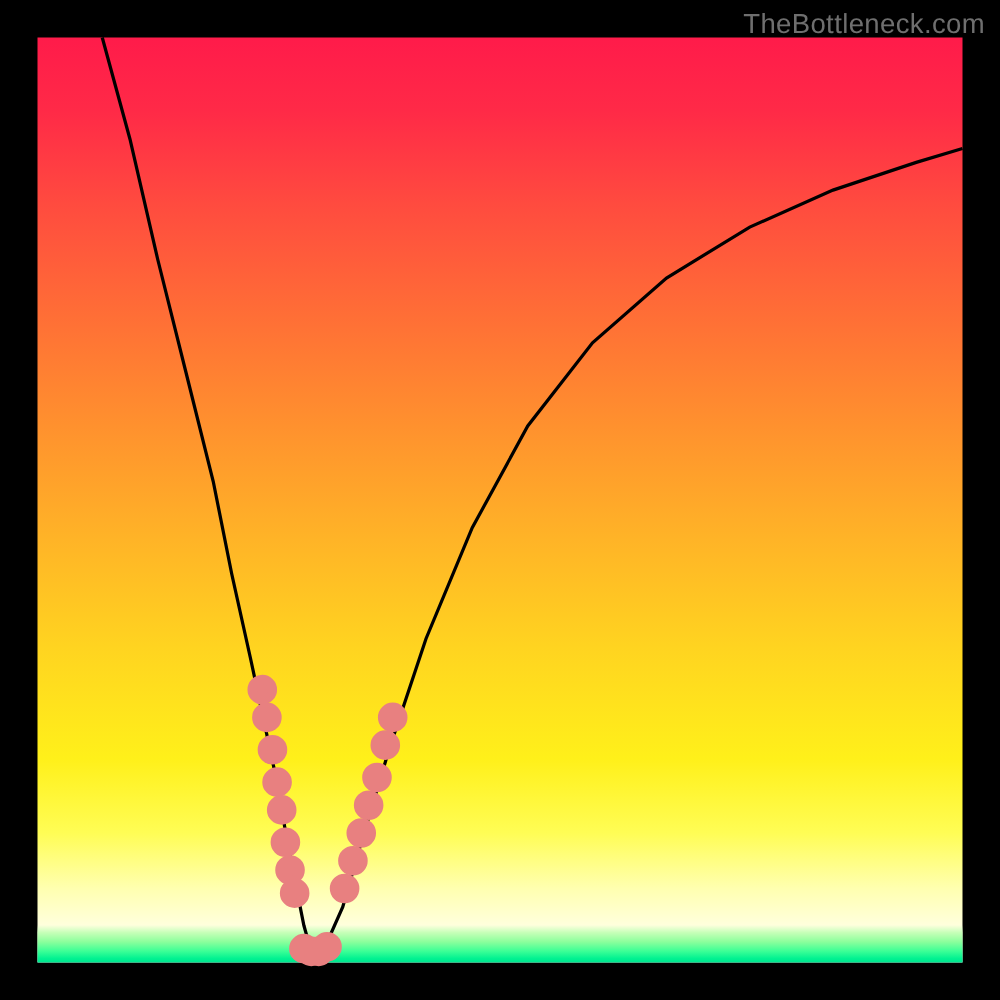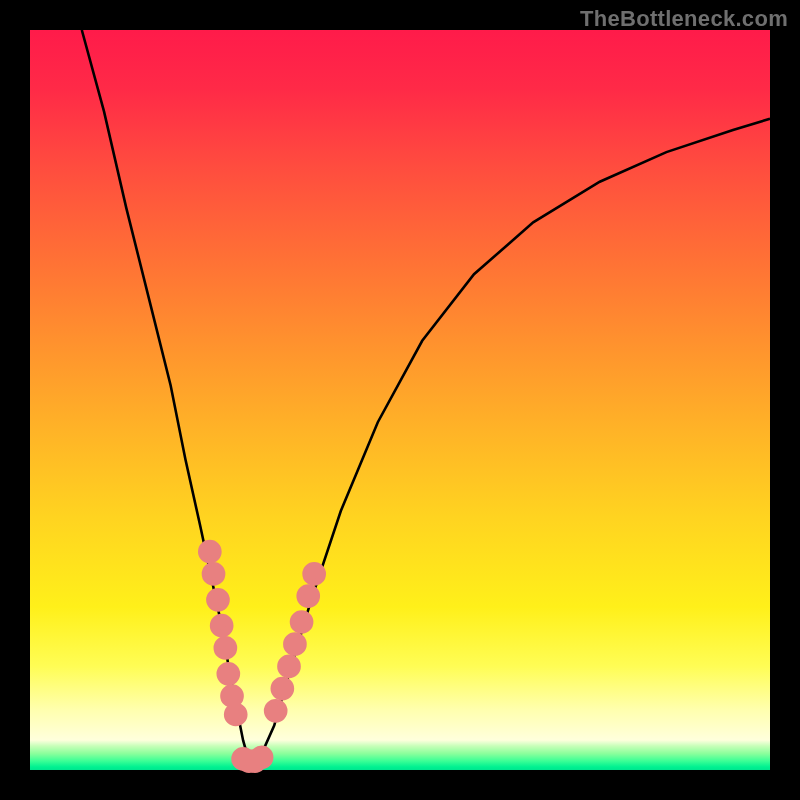--- a/index.html
+++ b/index.html
@@ -54,21 +54,21 @@
       #00f191 90%,
       #00e68f 100%
     );
   }
   .watermark {
     position: absolute;
     top: 6px;
     right: 12px;
     color: #6f6f6f;
     font-size: 22px;
-    font-weight: 700;
+    font-weight: 400;
     letter-spacing: 0.3px;
     user-select: none;
   }
   svg.curve {
     position: absolute;
     inset: 0;
     width: 100%;
     height: 100%;
     overflow: visible;
   }

